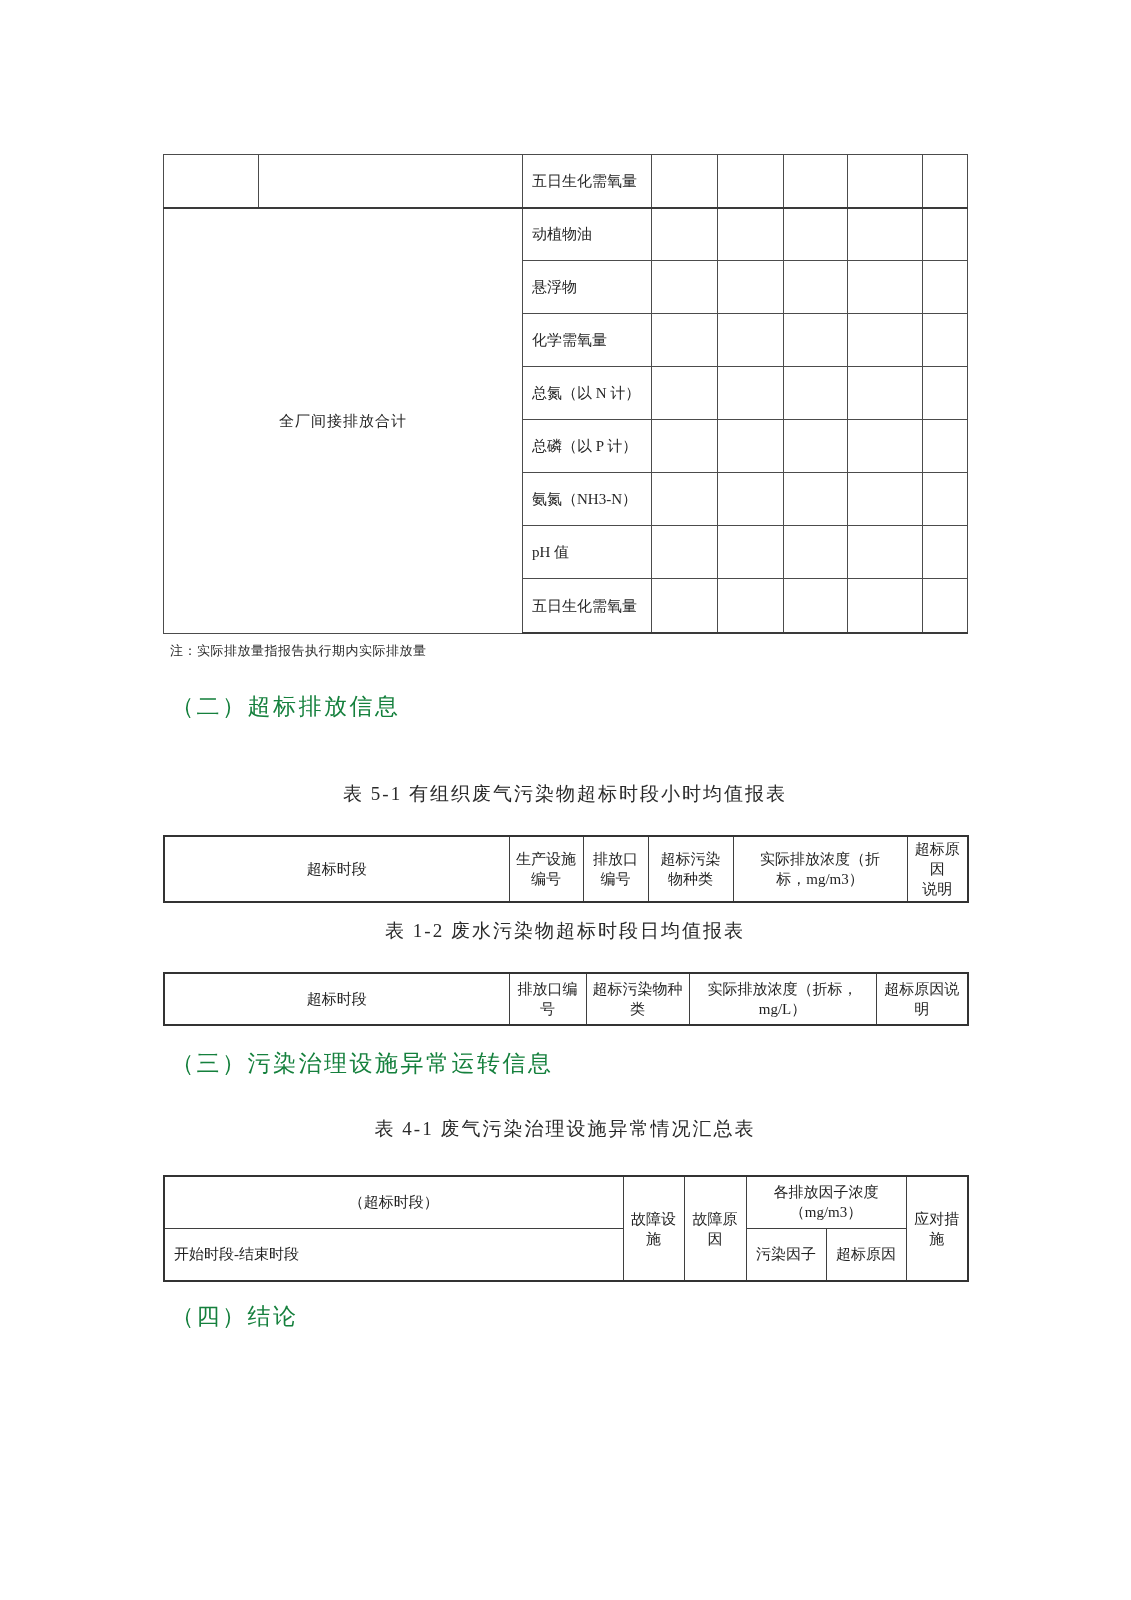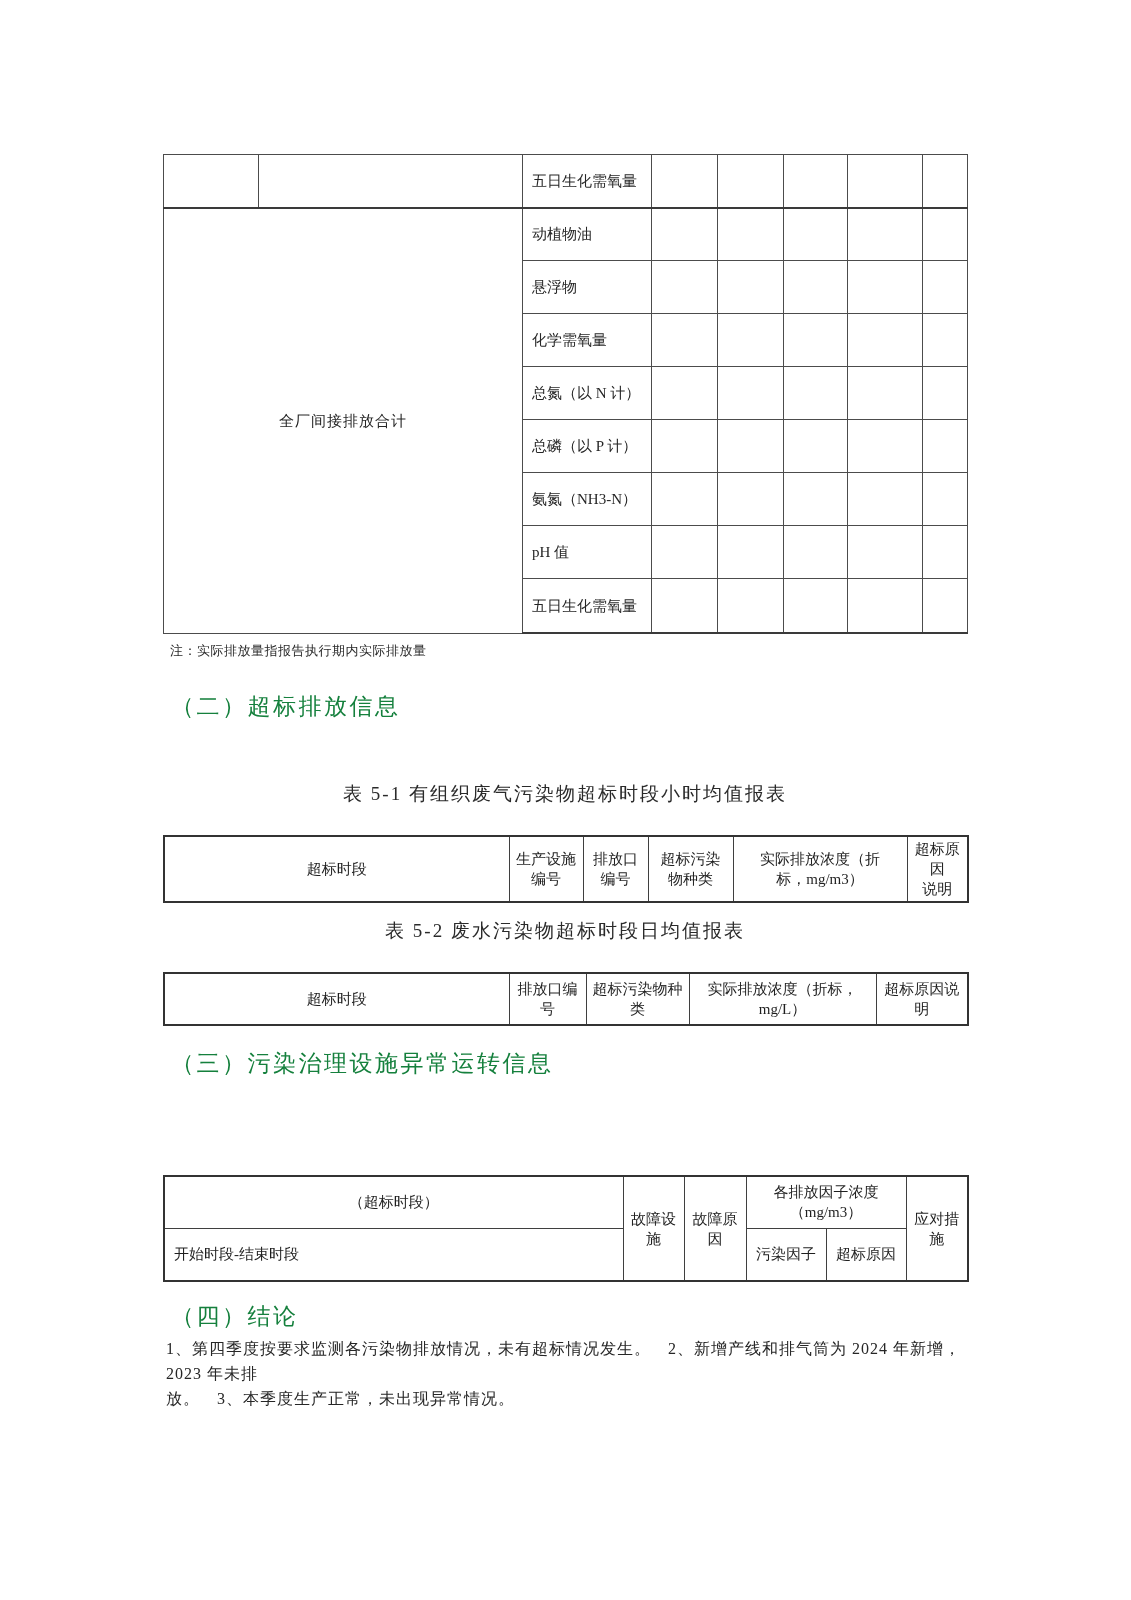--- a/index.html
+++ b/index.html
@@ -188,21 +188,21 @@
       <td class="prewrap">超标污染
 物种类</td>
       <td class="prewrap">实际排放浓度（折
 标，mg/m3）</td>
       <td class="prewrap">超标原因
 说明</td>
     </tr>
   </tbody>
     </table>
 
-  <div class="tbl-title abs" style="left:163px;top:918px;">表 5-2 废水污染物超标时段日均值报表</div>
+  <div class="tbl-title abs" style="left:163px;top:918px;">表 1-2 废水污染物超标时段日均值报表</div>
 
   <table class="rep-table t32 abs" style="left:163px;top:972px;">
     <colgroup>
       <col style="width:345px">
         <col style="width:77px">
         <col style="width:103px">
       <col style="width:187px">
         <col style="width:92px">
     </colgroup>
     <tbody>
@@ -215,20 +215,21 @@
       <td class="prewrap">实际排放浓度（折标，
 mg/L）</td>
       <td class="prewrap">超标原因说
 明</td>
     </tr>
   </tbody>
     </table>
 
   <div class="sec-heading abs" style="left:171px;top:1048px;">（三）污染治理设施异常运转信息</div>
 
+  <div class="tbl-title abs" style="left:163px;top:1116px;">表 4-1 废气污染治理设施异常情况汇总表</div>
 
   <table class="rep-table t41 abs" style="left:163px;top:1175px;">
     <colgroup>
       <col style="width:459px">
         <col style="width:61px">
         <col style="width:62px">
       <col style="width:80px">
         <col style="width:80px">
         <col style="width:62px">
     </colgroup>
@@ -247,17 +248,15 @@
     <tr class="row2">
       <td class="left-pad" style="text-align:left">开始时段-结束时段</td>
       <td>污染因子</td>
       <td>超标原因</td>
     </tr>
   </tbody>
     </table>
 
   <div class="sec-heading abs" style="left:171px;top:1285px;margin-top:16px;">（四）结论</div>
 
-  <div class="conclusion abs" style="left:166px;top:1336px;">1、第四季度按要求监测各污染物排放情况，未有超标情况发生。　2、新增产线和排气筒为 2024 年新增，2023 年未排
-放。　3、本季度生产正常，未出现异常情况。</div>
 
 
 </div>
 
 </body></html>

